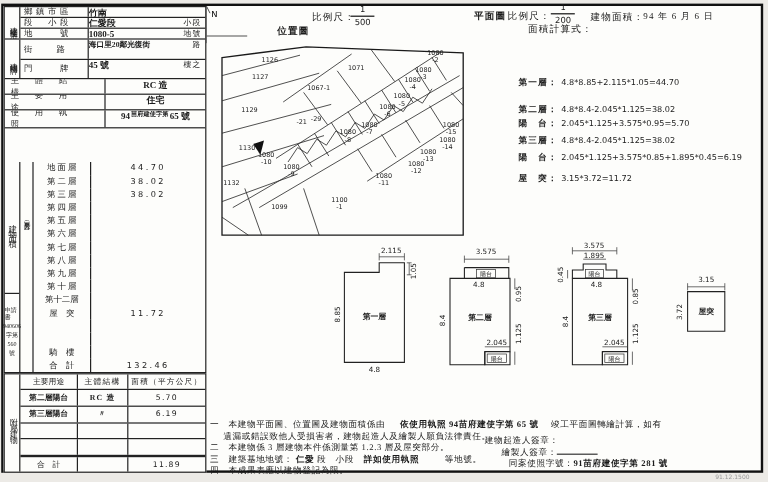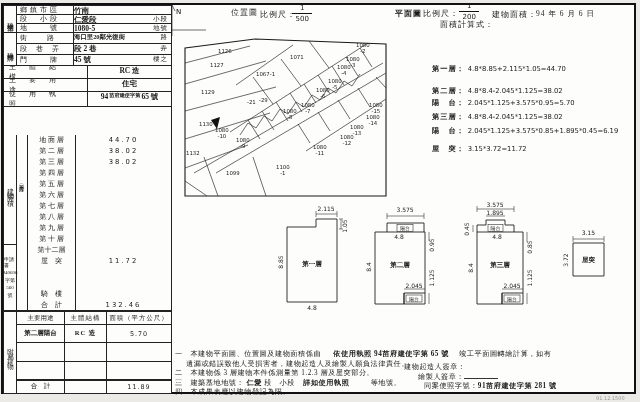--- a/index.html
+++ b/index.html
@@ -91,21 +91,21 @@
 .sig { display:inline-block; width:34px; border-bottom:1px solid #333; height:7px; }
 .fmark { position:absolute; left:596px; top:395px; font-size:5px; color:#999;
          font-family:"DejaVu Sans",sans-serif; }
 </style>
 </head>
 <body>
 
 <div class="doc">
   <div class="frame"></div>
 
-  <span class="t" style="left:231px;top:7px;font-weight:normal">位置圖</span>
+  <span class="t" style="left:231px;top:20px;font-weight:bold">位置圖</span>
   <span class="t" style="left:260px;top:9px">比例尺：</span>
   <div class="frac" style="left:292px;top:4px">
     <span class="num">1</span>
     <span class="den">500</span>
   </div>
   <span class="t" style="left:395px;top:8px;font-weight:bold">平面圖</span>
   <span class="t" style="left:423px;top:8px">比例尺：</span>
   <div class="frac" style="left:459px;top:2px">
     <span class="num">1</span>
     <span class="den">200</span>
@@ -150,27 +150,20 @@
       <div class="gcol">建物門牌</div>
       <div class="rows">
         <div class="r">
           <div class="lbl" style="letter-spacing:2px">街　　路</div>
           <div class="val" style="font-size:6.4px">
               <span class="stamp">海口里20鄰光復街</span>
               <span class="suf">路</span>
             </div>
         </div>
         <div class="r">
-          <div class="lbl" style="letter-spacing:1px">段　巷　弄</div>
-          <div class="val">
-              <span class="stamp">段 2 巷</span>
-              <span class="suf">弄</span>
-            </div>
-        </div>
-        <div class="r">
           <div class="lbl">門　　牌</div>
           <div class="val">
               <span class="stamp">45 號</span>
               <span class="suf">樓之</span>
             </div>
         </div>
       </div>
     </div>
     <div class="r plain" style="height:13px">
       <div class="lbl wide">主體結構</div>
@@ -278,20 +271,25 @@
     <div class="tbl">
       <div class="ar hd">
         <div class="ac c1">主要用途</div>
         <div class="ac c2">主體結構</div>
         <div class="ac c3 cj">面積（平方公尺）</div>
       </div>
       <div class="ar">
         <div class="ac c1 stamp">第二層陽台</div>
         <div class="ac c2 stamp">RC 造</div>
         <div class="ac c3">5.70</div>
+      </div>
+      <div class="ar">
+        <div class="ac c1 stamp">第三層陽台</div>
+        <div class="ac c2 stamp">〃</div>
+        <div class="ac c3">6.19</div>
       </div>
       <div class="ar">
         <div class="ac c1"></div>
         <div class="ac c2"></div>
         <div class="ac c3"></div>
       </div>
       <div class="ar">
         <div class="ac c1"></div>
         <div class="ac c2"></div>
         <div class="ac c3"></div>

